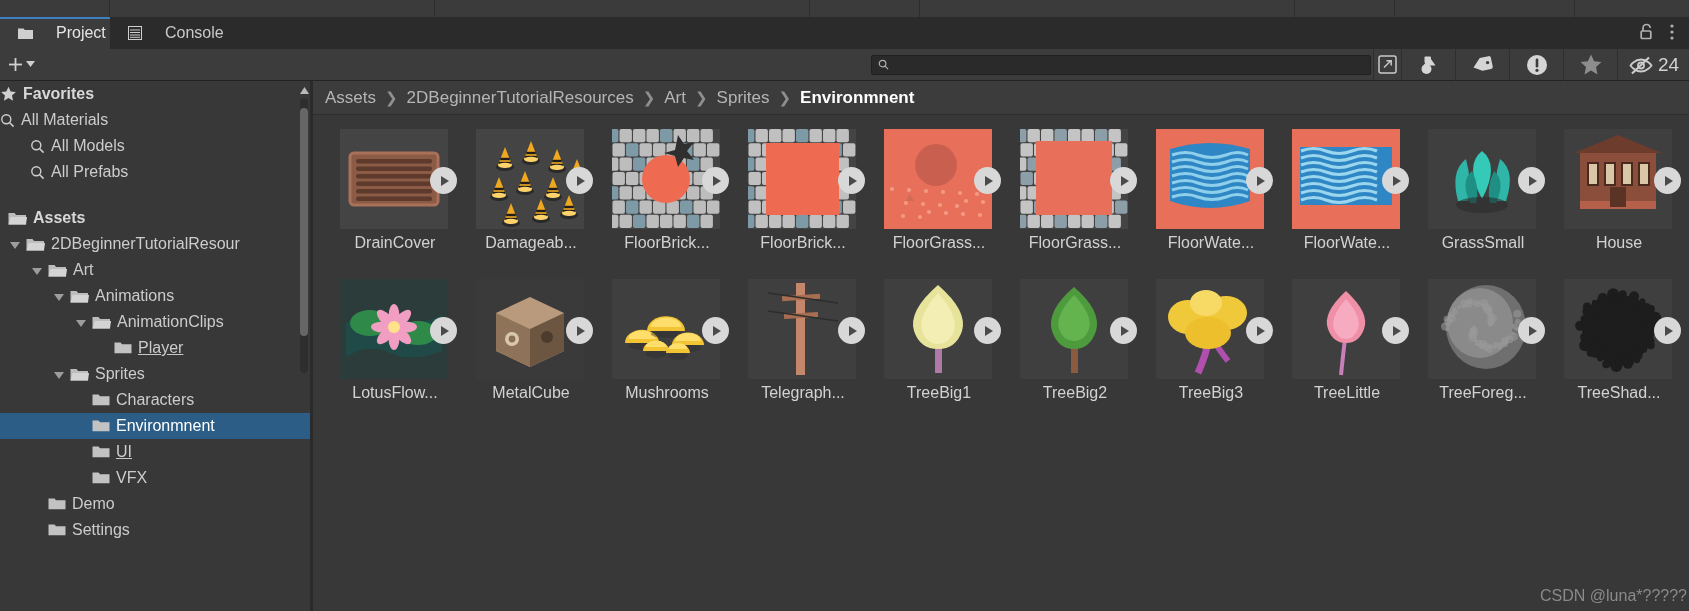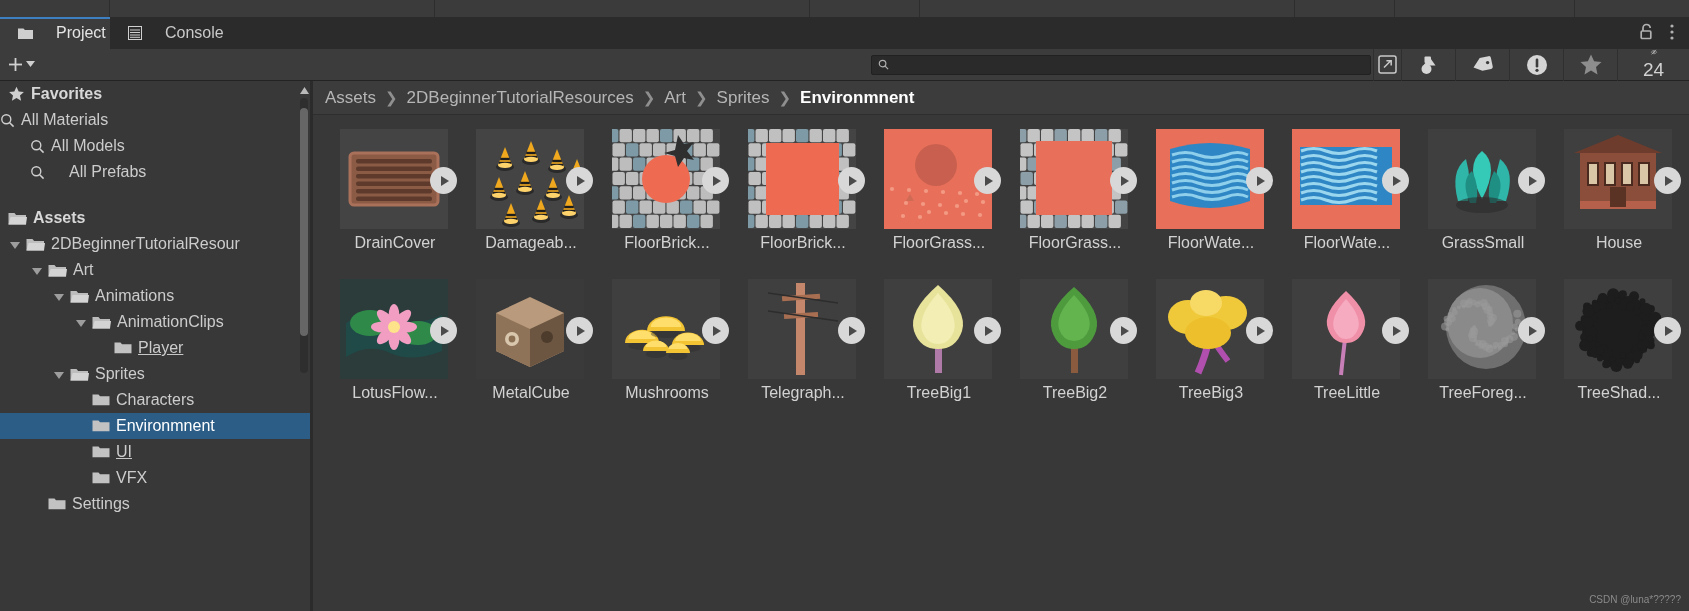--- a/index.html
+++ b/index.html
@@ -32,21 +32,21 @@
              border-bottom:1px solid #232323; display:flex; align-items:center; }
   .tb-create { display:flex; align-items:center; gap:3px; margin-left:3px; padding:2px 5px; cursor:pointer; }
   .tb-spacer { flex:1; }
   .searchwrap { position:relative; width:500px; height:20px; margin-right:2px; }
   .searchbox { width:500px; height:20px; background:#2a2a2a; border:1px solid #212121; border-radius:2px;
                display:flex; align-items:center; padding-left:6px; }
   .searchbox input { background:transparent; border:0; outline:none; color:#c8c8c8;
                      font-family:"Liberation Sans", sans-serif; font-size:12px; width:440px; margin-left:5px; }
   .tb-btn { width:54px; height:32px; display:flex; align-items:center; justify-content:center;
             border-left:1px solid #2f2f2f; cursor:pointer; }
-  .tb-btn.wide { width:72px; gap:4px;flex-direction:column; }
+  .tb-btn.wide { width:72px; gap:4px; }
   .tb-count { font-size:19px; color:#d2d2d2; }
   .tb-expand { width:28px; height:32px; display:flex; align-items:center; justify-content:center;
                border-left:1px solid #2f2f2f; cursor:pointer; }
 
   
   .tree { position:absolute; left:0; top:81px; width:310px; height:530px; background:#383838;
           overflow:hidden; }
   .row { position:relative; height:26px; display:flex; align-items:center; white-space:nowrap; cursor:pointer; }
   .row.sel { background:#2c5d87; }
   .row .lbl { font-size:16px; color:#cccccc; }
@@ -79,21 +79,21 @@
   .thumb { position:absolute; left:13px; top:0; width:108px; height:100px; overflow:hidden;
            display:flex; align-items:center; justify-content:center; }
   .thumb .art { width:100%; height:100%; }
   .badge { position:absolute; right:6px; top:38px; width:27px; height:27px; border-radius:50%;
            background:#d8d8d8; display:flex; align-items:center; justify-content:center; }
   .badge::after { content:""; width:0;height:0; border-left:8px solid #4a4a4a;
                   border-top:5px solid transparent; border-bottom:5px solid transparent; margin-left:3px; }
   .cap { position:absolute; left:0; top:105px; width:136px; text-align:center; font-size:16px;
          color:#d2d2d2; white-space:nowrap; overflow:hidden; }
 
-  .watermark { position:absolute; right:8px; bottom:6px; font-size:10px; color:#8a8a8a; }
+  .watermark { position:absolute; right:2px; bottom:6px; font-size:16px; color:#8a8a8a; }
 </style>
 </head>
 <body>
 
 <div class="app">
 
   <div class="topstrip">
     <div class="seg" style="left:0;width:110px;"></div>
     <div class="seg" style="left:110px;width:325px;"></div>
     <div class="seg" style="left:435px;width:375px;"></div>
@@ -201,21 +201,21 @@
           <path d="M2.5 11.5s4-6 10.5-6 10.5 6 10.5 6-4 6-10.5 6-10.5-6-10.5-6z" fill="none" stroke="#cccccc" stroke-width="1.8"></path>
           <circle cx="13" cy="11.5" r="3" fill="none" stroke="#cccccc" stroke-width="1.8"></circle>
           <line x1="4" y1="19.5" x2="21" y2="3.5" stroke="#cccccc" stroke-width="2.2"></line>
         </svg>
       <span class="tb-count">24</span>
     </div>
   </div>
 
   <div class="tree">
 
-    <div class="row bold" style="padding-left:8px;">
+    <div class="row bold" style="">
       <span class="ico">
         <svg width="17" height="16" viewBox="0 0 17 16">
             <path d="M8.5 0.7l2.2 4.8 5.2.6-3.9 3.5 1.1 5.2-4.6-2.7-4.6 2.7 1.1-5.2L1.1 6.1l5.2-.6z" fill="#cfcfcf"></path>
           </svg>
       </span>
       <span class="lbl">Favorites</span>
     </div>
     <div class="row" style="">
       <span class="ico">
         <svg width="15" height="15" viewBox="0 0 15 15">
@@ -227,21 +227,21 @@
     </div>
     <div class="row" style="padding-left:30px;">
       <span class="ico">
         <svg width="15" height="15" viewBox="0 0 15 15">
             <circle cx="6.3" cy="6.3" r="4.5" fill="none" stroke="#cfcfcf" stroke-width="1.4"></circle>
             <line x1="9.7" y1="9.7" x2="13.6" y2="13.6" stroke="#cfcfcf" stroke-width="1.5"></line>
           </svg>
       </span>
       <span class="lbl">All Models</span>
     </div>
-    <div class="row" style="padding-left:30px;gap:18px;">
+    <div class="row" style="padding-left:30px;">
       <span class="ico">
         <svg width="15" height="15" viewBox="0 0 15 15">
             <circle cx="6.3" cy="6.3" r="4.5" fill="none" stroke="#cfcfcf" stroke-width="1.4"></circle>
             <line x1="9.7" y1="9.7" x2="13.6" y2="13.6" stroke="#cfcfcf" stroke-width="1.5"></line>
           </svg>
       </span>
       <span class="lbl">All Prefabs</span>
     </div>
 
     <div class="spacer-row"></div>
@@ -354,20 +354,29 @@
           <span class="lbl">UI</span>
         </div>
         <div class="row" style="padding-left: 74px;">
           <span class="tw"></span>
           <span class="ico" style="margin-left: 4px;">
             <svg width="18" height="14" viewBox="0 0 18 14">
               <path d="M0.5 1.5h6l1.5 1.8H17.5v9H0.5z" fill="#c2c2c2"></path>
             </svg>
           </span>
           <span class="lbl">VFX</span>
+        </div>
+        <div class="row" style="padding-left: 30px;">
+          <span class="tw"></span>
+          <span class="ico" style="margin-left: 4px;">
+            <svg width="18" height="14" viewBox="0 0 18 14">
+              <path d="M0.5 1.5h6l1.5 1.8H17.5v9H0.5z" fill="#c2c2c2"></path>
+            </svg>
+          </span>
+          <span class="lbl">Demo</span>
         </div>
         <div class="row" style="padding-left: 30px;">
           <span class="tw"></span>
           <span class="ico" style="margin-left: 4px;">
             <svg width="18" height="14" viewBox="0 0 18 14">
               <path d="M0.5 1.5h6l1.5 1.8H17.5v9H0.5z" fill="#c2c2c2"></path>
             </svg>
           </span>
           <span class="lbl">Settings</span>
         </div>

